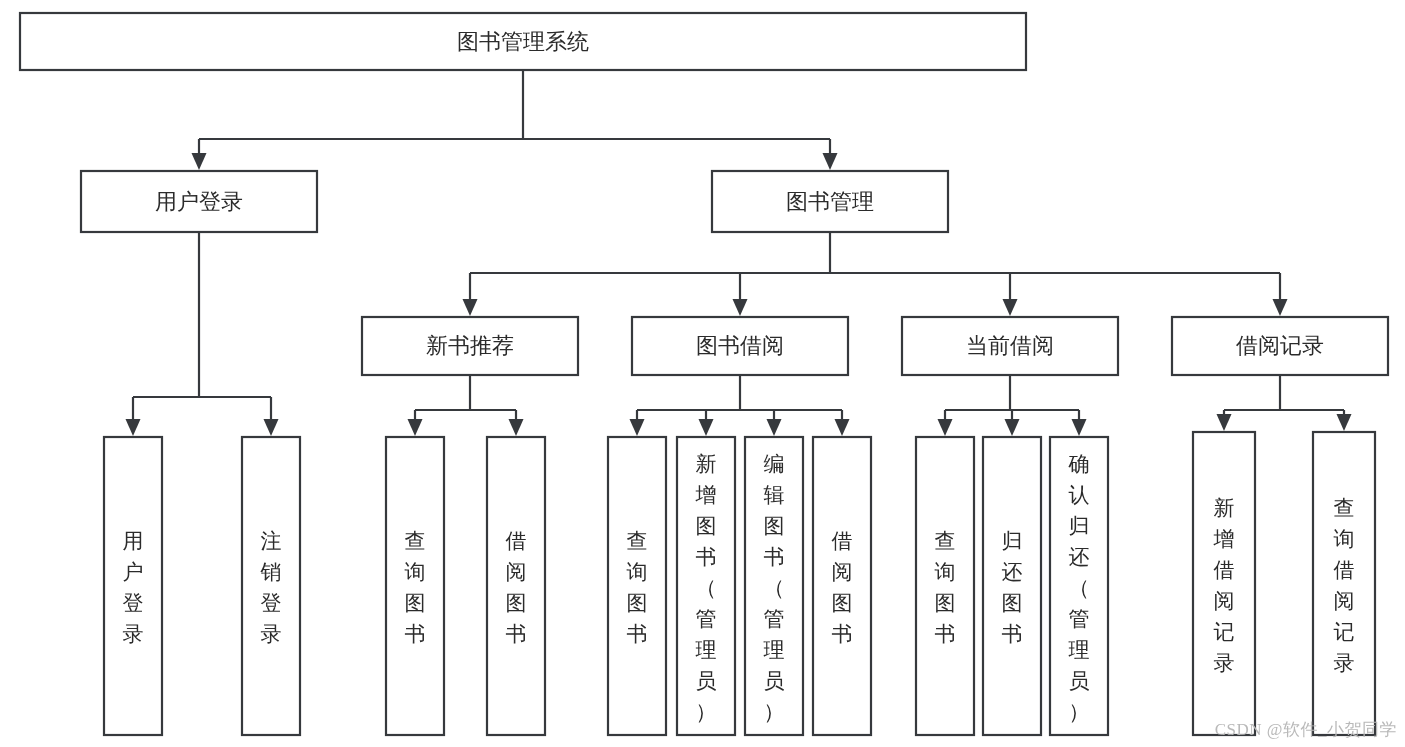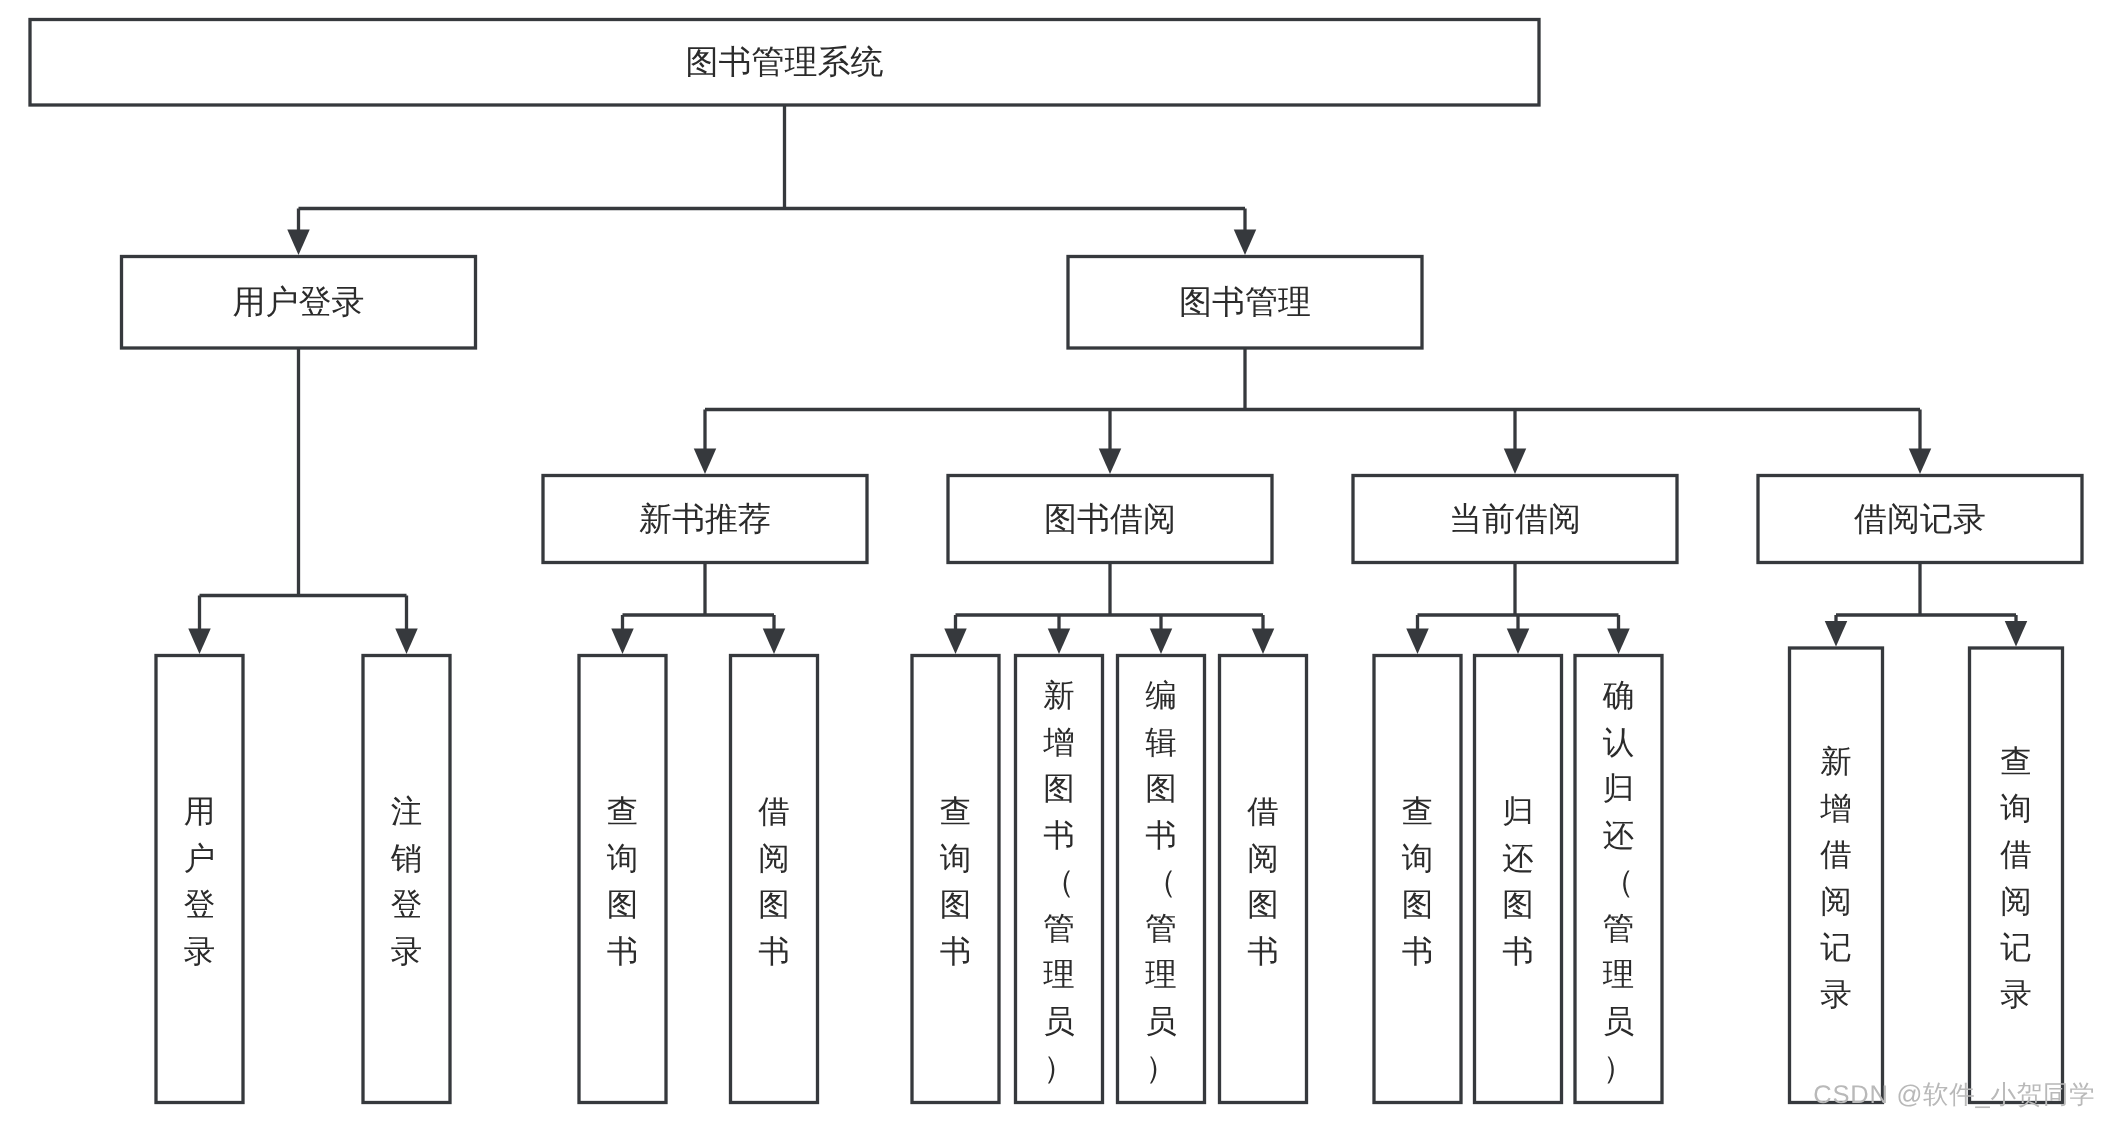--- a/index.html
+++ b/index.html
@@ -46,21 +46,21 @@
     stroke-linecap: butt;
   }
   .arrow-head {
     fill: #36393d;
     stroke: none;
   }
   .watermark {
     position: absolute;
     right: 8px;
     bottom: 6px;
-    font-family: Liberation Sans, sans-serif;
+    font-family: Liberation Serif, serif;
     font-size: 17px;
     color: #b9b9b9;
     white-space: nowrap;
     letter-spacing: 0.5px;
   }
 </style>
 </head>
 <body>
 
 <svg id="diagram" viewBox="0 0 1405 747" xmlns="http://www.w3.org/2000/svg">

